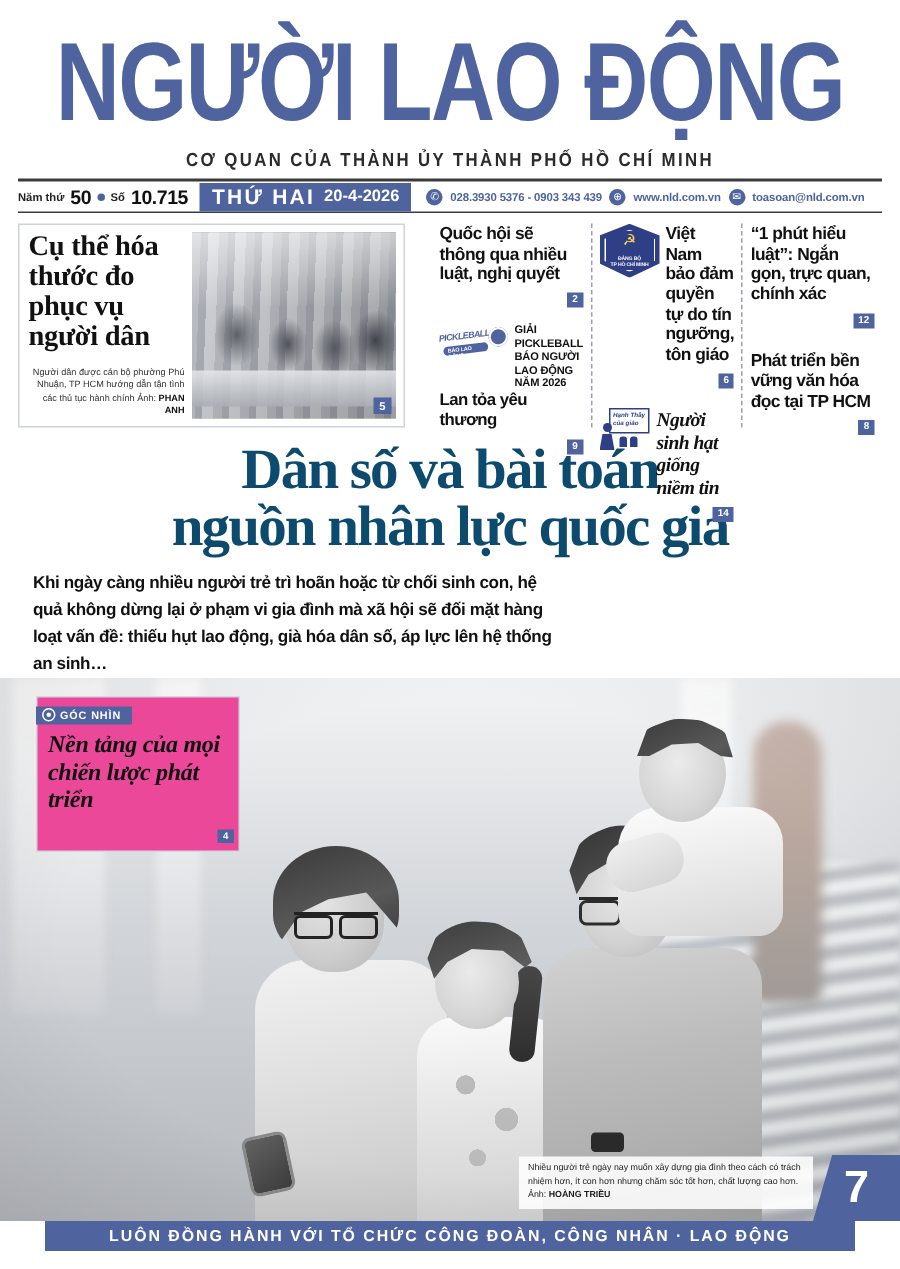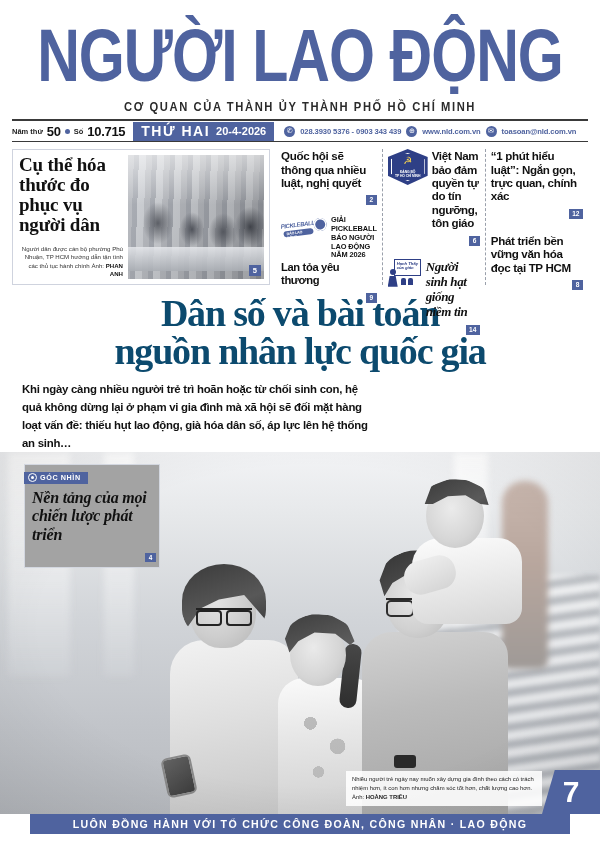--- a/index.html
+++ b/index.html
@@ -112,21 +112,21 @@
     width: 11px; height: 11px; border-radius: 50%;
     background: #4f639f; color: #fff;
     display: inline-flex; align-items: center; justify-content: center;
     font-size: 7px; flex: none;
   }
 
   
   .teasers {
     display: flex;
     margin: 7px 12px 0 12px;
-    gap: 0;
+    gap: 12px;
     height: 136px;
   }
 
   .teaser-feature {
     width: 258px;
     border: 1px solid #cfd3de;
     background: #fff;
     display: flex;
     padding: 5px 5px 5px 6px;
     gap: 5px;
@@ -332,21 +332,21 @@
     max-width: 352px;
     letter-spacing: -0.25px;
   }
 
   
   .gocnhin {
     position: absolute;
     left: 24px;
     top: 464px;
     width: 136px;
-    background: #a3a3a3;
+    background: #ec4899;
     border: 1px solid #d3d7e0;
     z-index: 6;
   }
   .gn-tag {
     background: #4f639f;
     color: #fff;
     display: inline-flex;
     align-items: center;
     gap: 3px;
     padding: 1.5px 7px 1.5px 4px;

